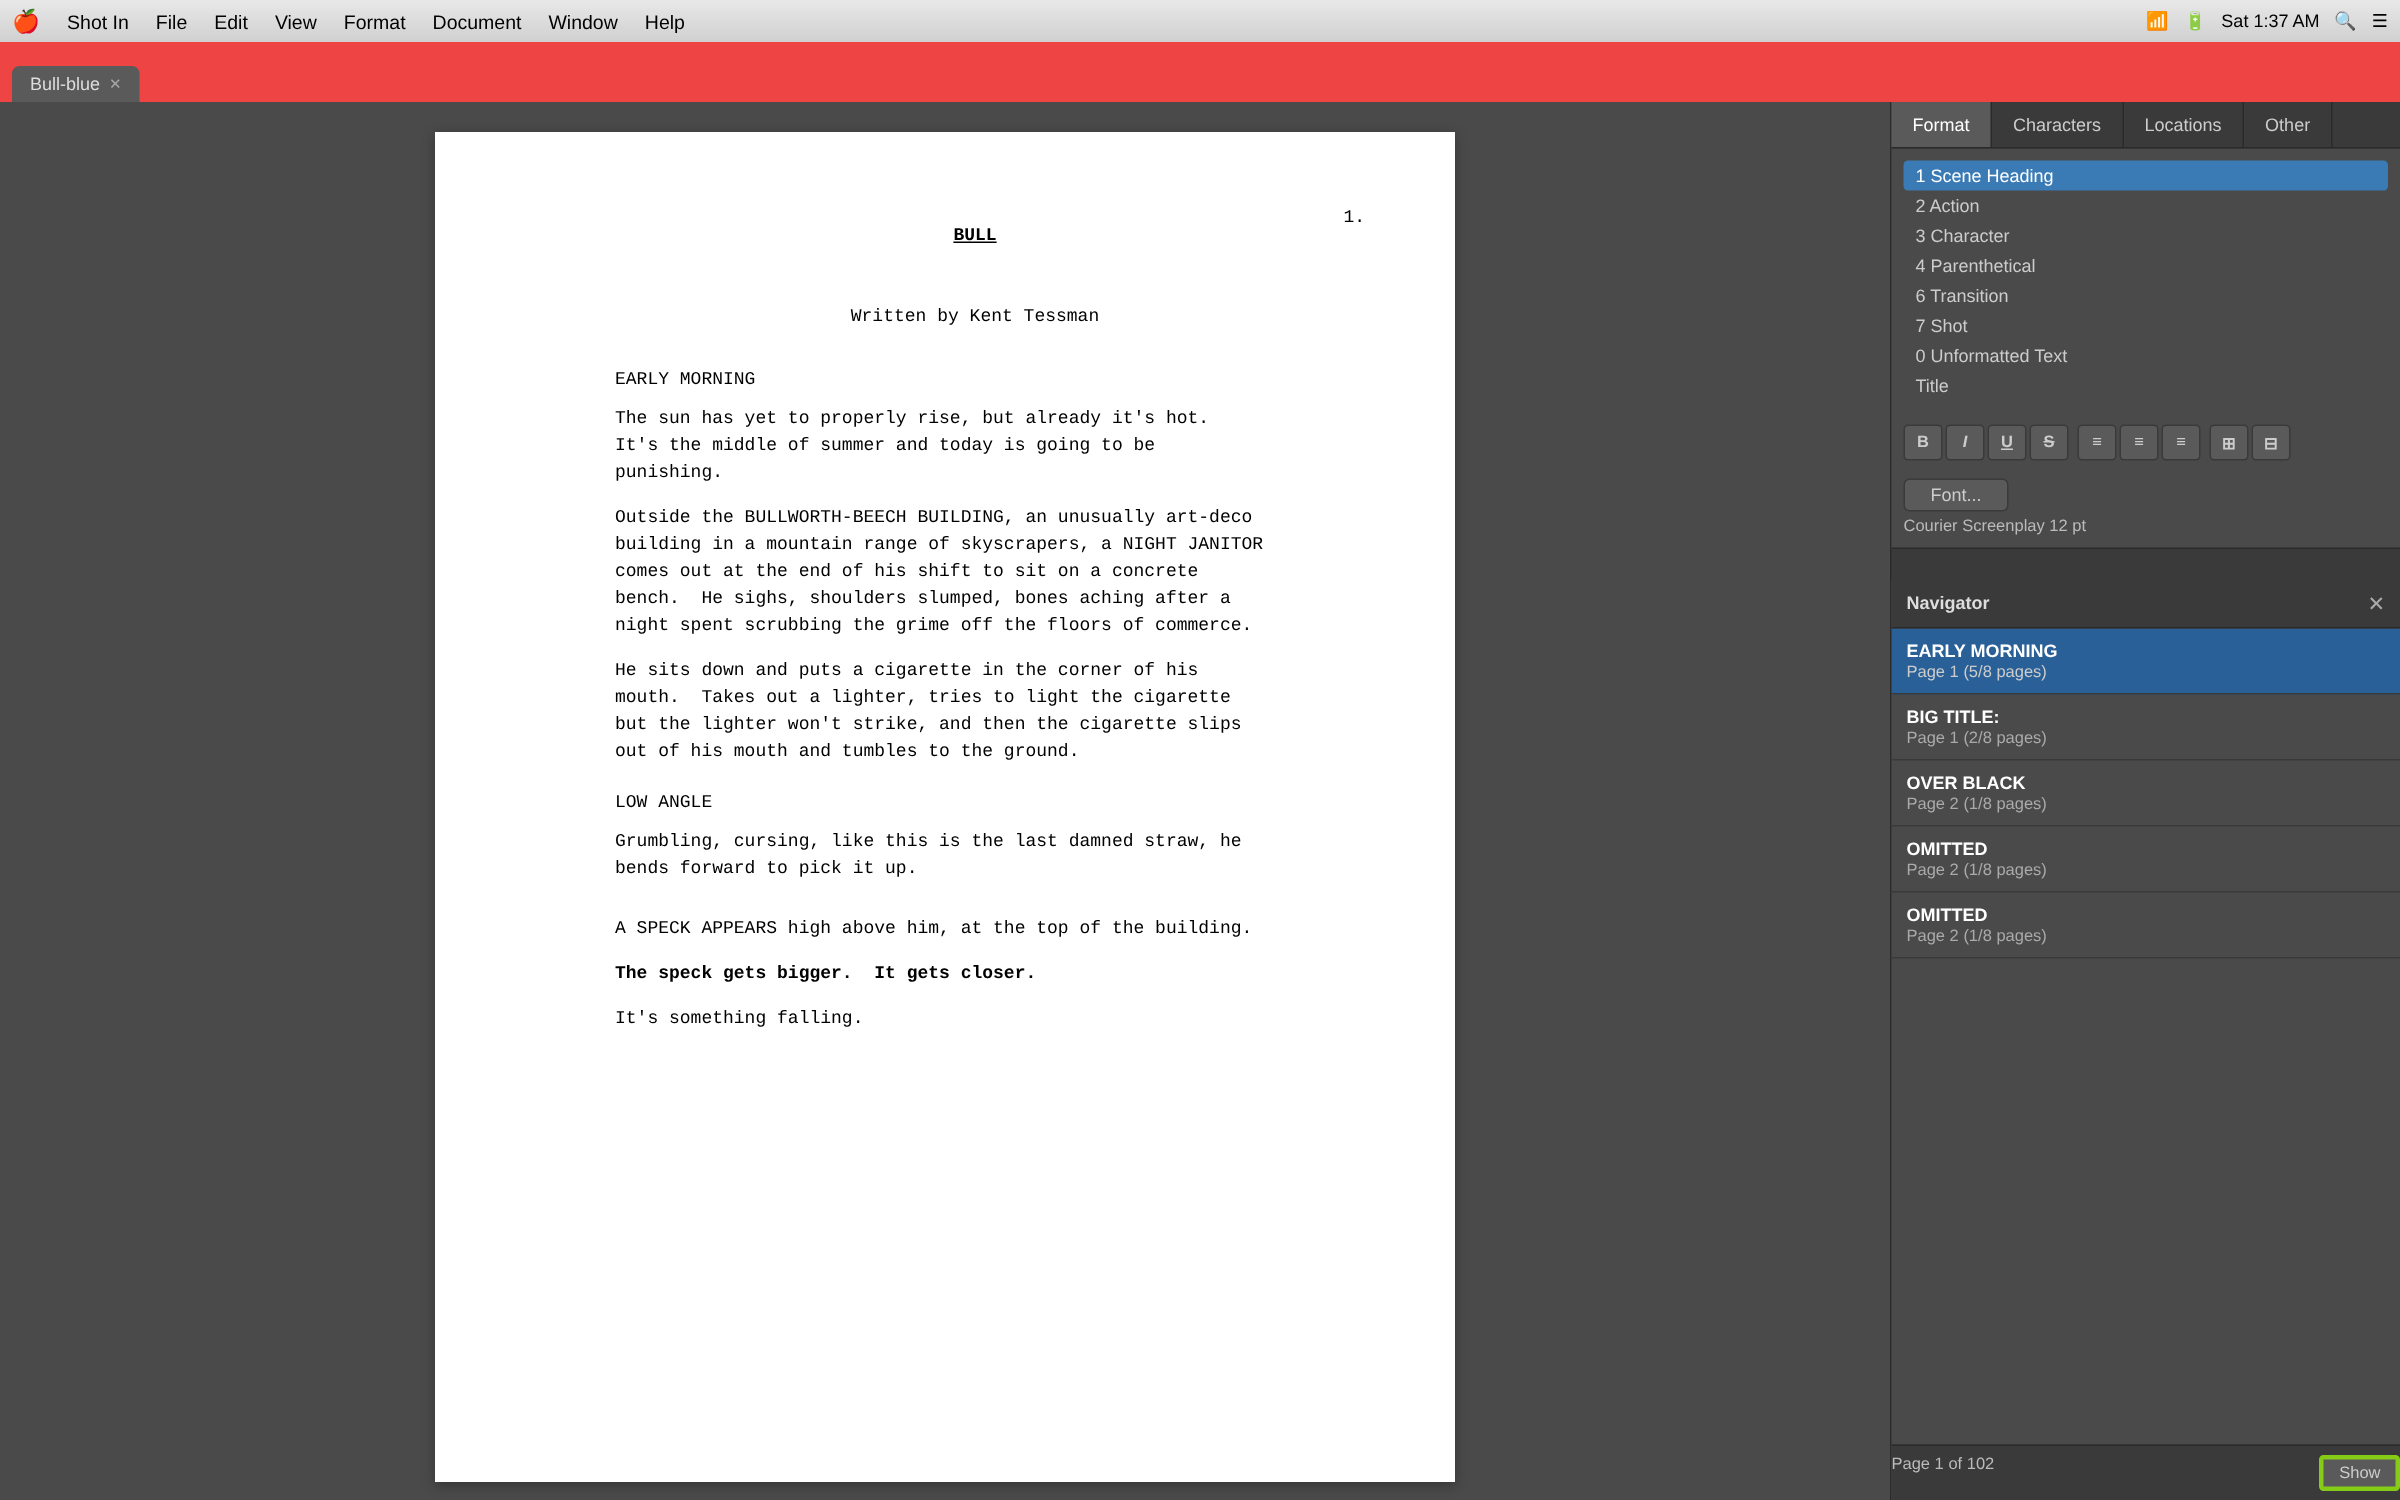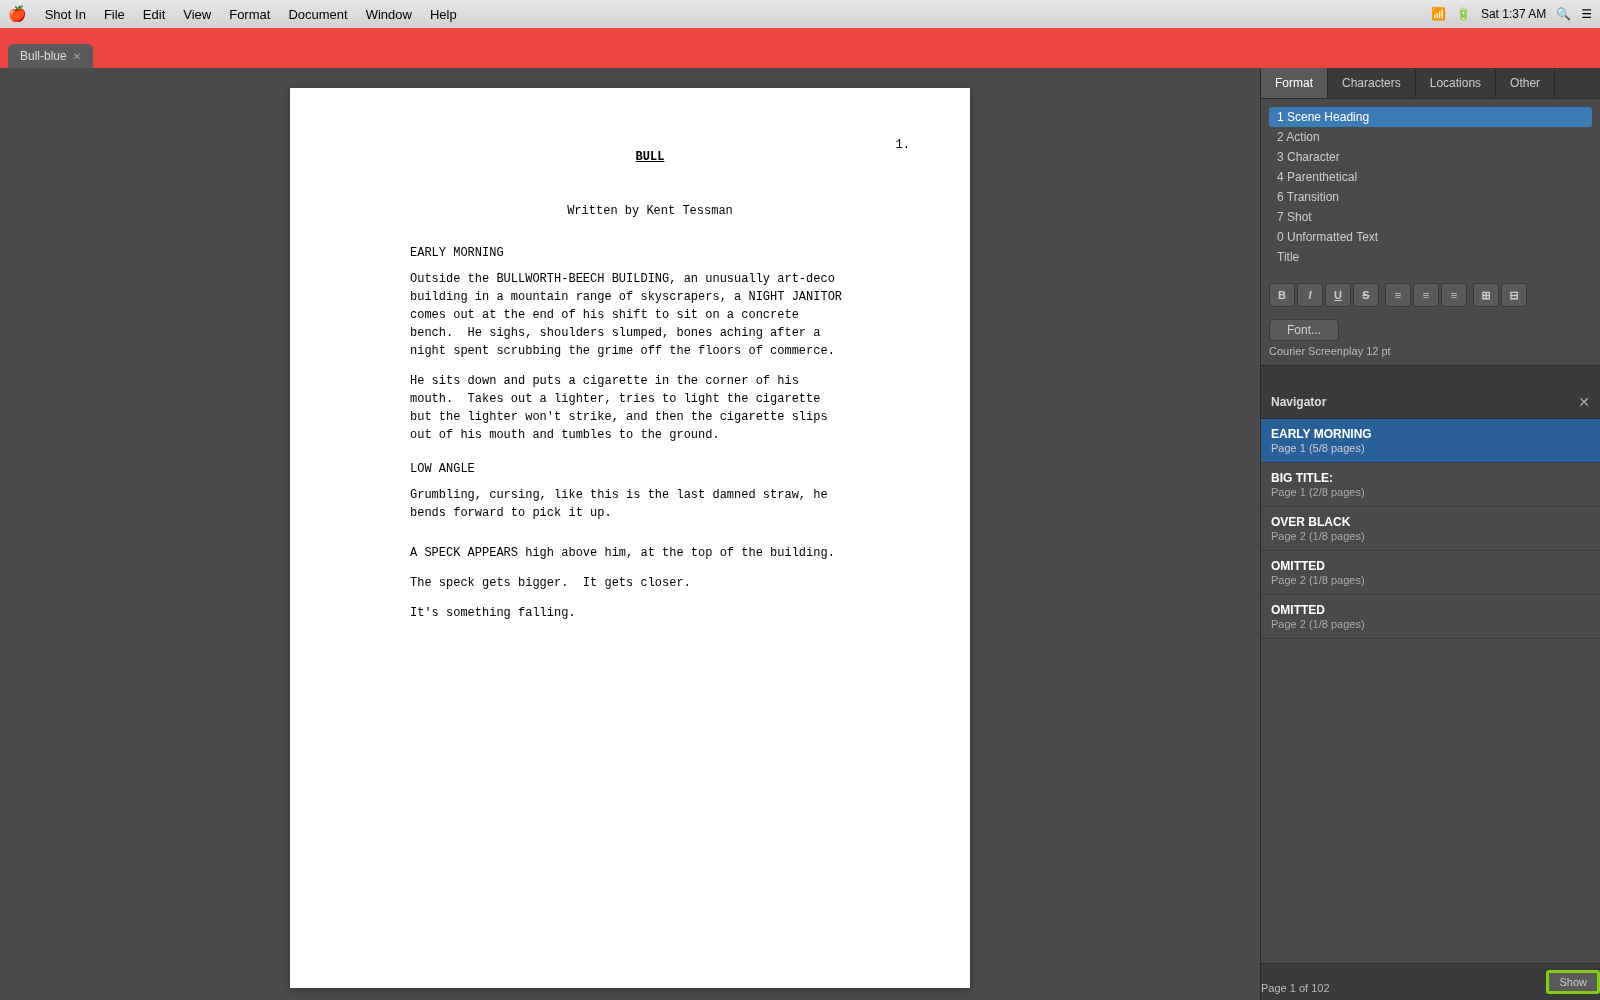--- a/index.html
+++ b/index.html
@@ -330,21 +330,21 @@
     .nav-item.active .nav-item-sub {
       color: #ccc;
     }
 
     
     .navigator-footer {
       padding: 6px 0;
       background: #3a3a3a;
       border-top: 1px solid #2a2a2a;
       display: flex;
-      align-items: flex-end;
+      align-items: flex-start;
       justify-content: space-between;
     }
 
     .nav-page-info {
       font-size: 11px;
       color: #bbb;
     }
 
     .nav-show-btn {
       background: #5a5a5a;
@@ -389,34 +389,37 @@
 
   <div class="script-area">
     <div class="script-scroll">
       <div class="script-page">
         <div class="page-number">1.</div>
         <div class="script-content">
           <div class="script-title">BULL</div>
           <div class="script-byline">Written by Kent Tessman</div>
           <div id="script-body">
               <div class="script-shot" style="white-space: pre-wrap;">EARLY MORNING</div>
+              <div class="script-action" style="white-space: pre-wrap;">The sun has yet to properly rise, but already it's hot.
+It's the middle of summer and today is going to be
+punishing.</div>
               <div class="script-action" style="white-space: pre-wrap;">Outside the BULLWORTH-BEECH BUILDING, an unusually art-deco
 building in a mountain range of skyscrapers, a NIGHT JANITOR
 comes out at the end of his shift to sit on a concrete
 bench.  He sighs, shoulders slumped, bones aching after a
 night spent scrubbing the grime off the floors of commerce.</div>
               <div class="script-action" style="white-space: pre-wrap;">He sits down and puts a cigarette in the corner of his
 mouth.  Takes out a lighter, tries to light the cigarette
 but the lighter won't strike, and then the cigarette slips
 out of his mouth and tumbles to the ground.</div>
               <div class="script-shot" style="white-space: pre-wrap;">LOW ANGLE</div>
               <div class="script-action" style="white-space: pre-wrap;">Grumbling, cursing, like this is the last damned straw, he
 bends forward to pick it up.</div>
               <div class="script-action" style="white-space: pre-wrap; margin-top: 22px;">A SPECK APPEARS high above him, at the top of the building.</div>
-              <div class="script-action" style="white-space: pre-wrap;">The speck gets bigger.  It gets closer.</div>
+              <div class="script-action" style="white-space: pre-wrap; font-weight: bold;">The speck gets bigger.  It gets closer.</div>
               <div class="script-action" style="white-space: pre-wrap;">It's something falling.</div>
             </div>
         </div>
       </div>
     </div>
   </div>
 
   <div class="right-panel">
 
     <div class="format-panel">

